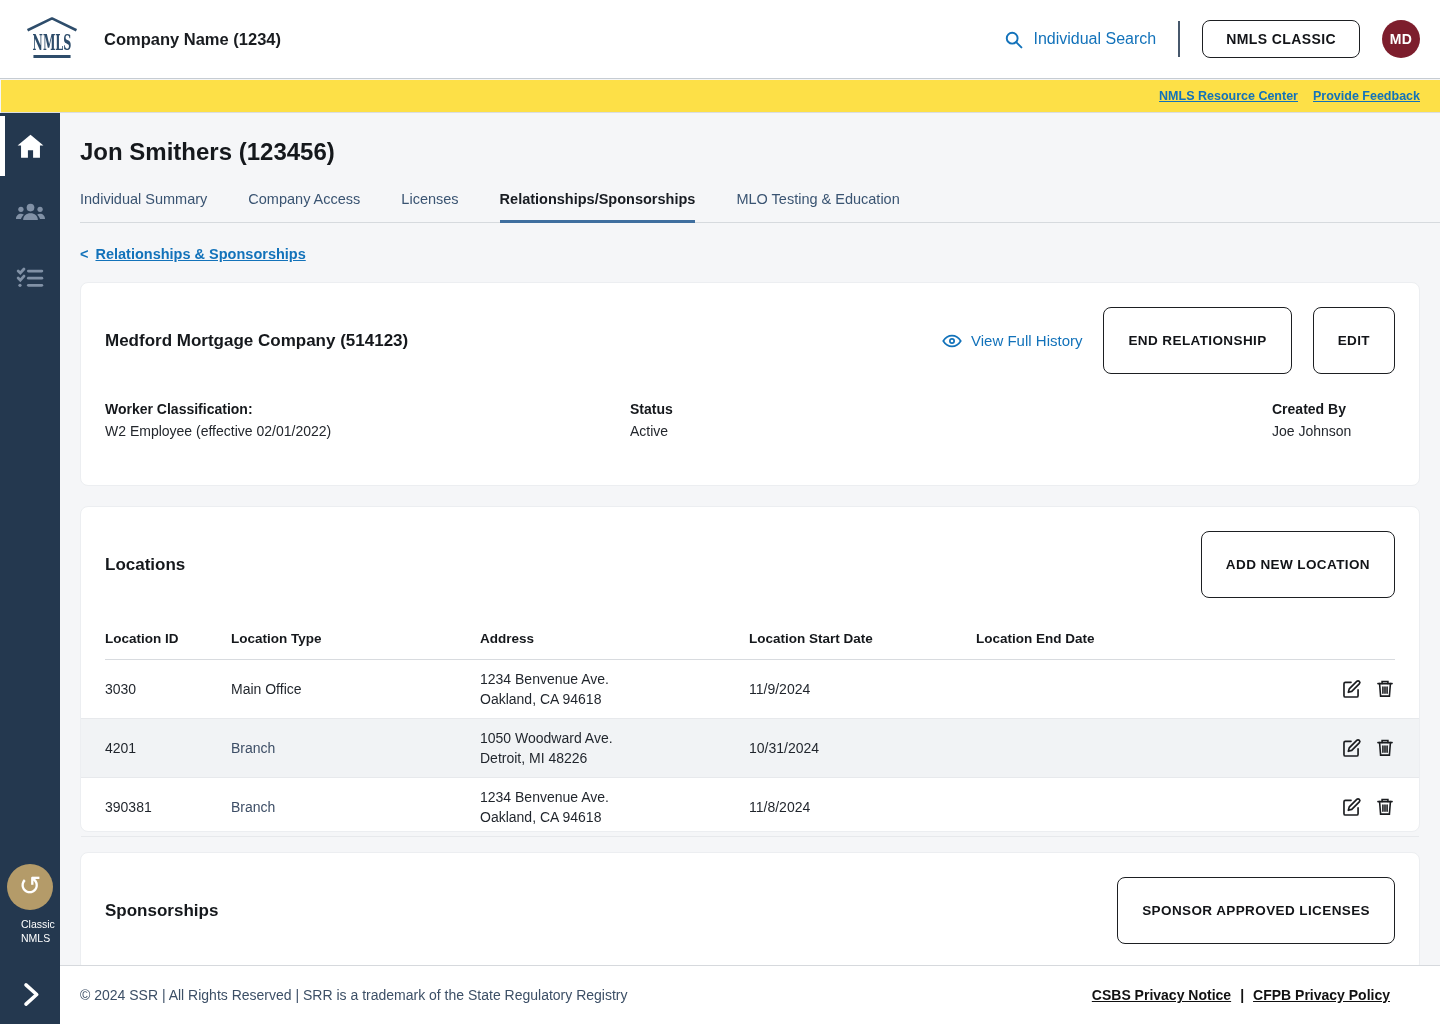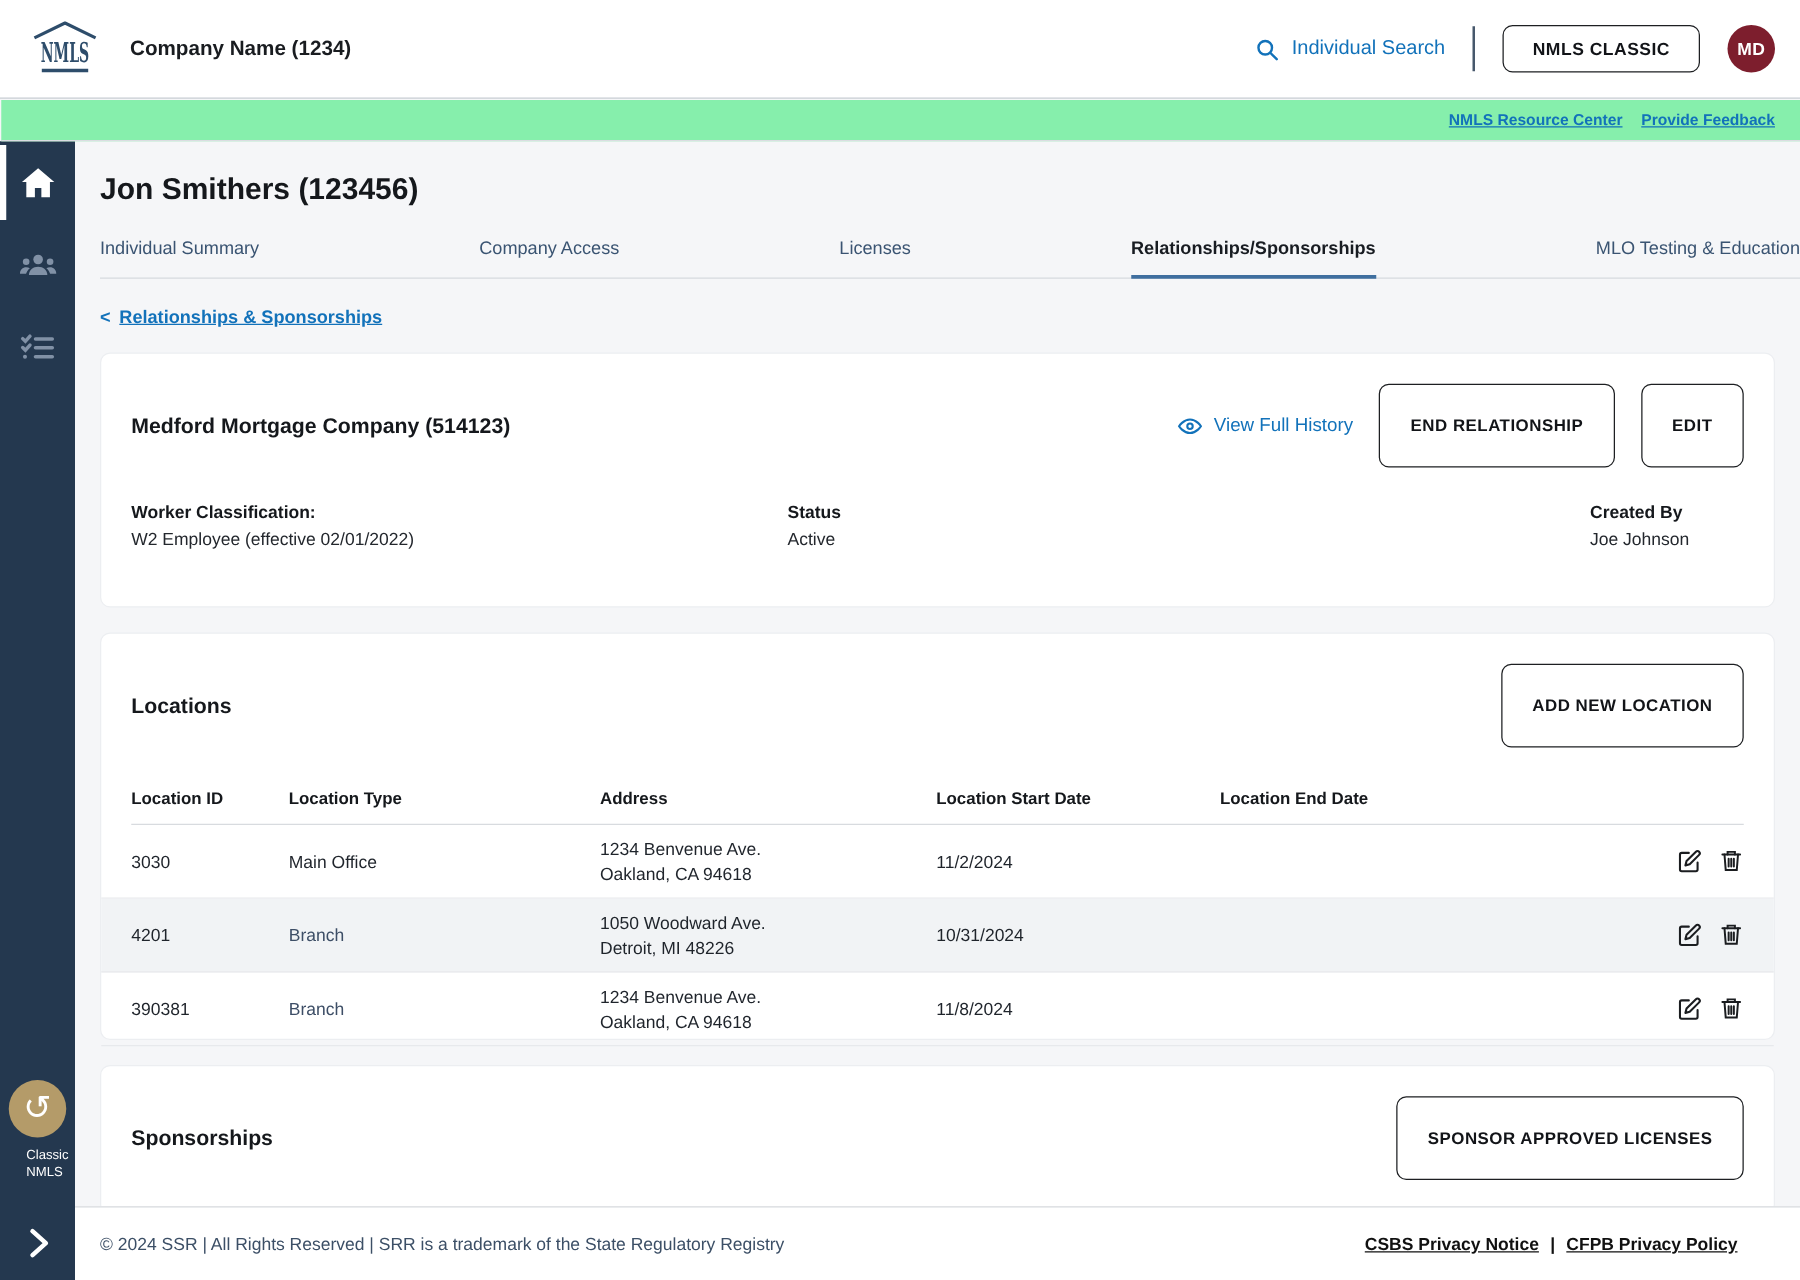--- a/index.html
+++ b/index.html
@@ -27,21 +27,21 @@
   }
   .btn-header { font-size:14px; padding:10px 23px; letter-spacing:0.4px; }
   .avatar {
     width:38px; height:38px; border-radius:50%; background:#7d1e2d; color:#fff;
     font-size:14px; font-weight:bold; display:flex; align-items:center;
     justify-content:center; letter-spacing:0.3px; cursor:pointer;
   }
 
   
   .utility-bar {
-    position:absolute; top:80px; left:1px; right:0; height:33px; background:#86efac;
+    position:absolute; top:80px; left:1px; right:0; height:33px; background:#fde047;
     border-bottom:1px solid #dadde1; display:flex; align-items:center;
     justify-content:flex-end; gap:15px; padding-right:20px; z-index:35;
   }
   .utility-bar a { color:#1272ba; font-size:12.5px; font-weight:bold; text-decoration:underline; }
 
   
   .sidebar {
     position:absolute; top:113px; left:0; bottom:0; width:60px; background:#24384f;
     display:flex; flex-direction:column; z-index:30;
   }
@@ -53,21 +53,21 @@
     display:flex; align-items:center; justify-content:center; font-size:27px; cursor:pointer;
   }
   .classic-circle span { margin-top:-3px; }
   .classic-label { color:#fff; font-size:10.5px; line-height:14px; text-align:left; margin-top:7px; width:46px; font-weight:500;margin-left:28px; }
   .expand-chevron { margin-top:36px; cursor:pointer; display:flex; align-items:center; }
 
   
   .main { position:absolute; top:113px; left:60px; right:0; bottom:0; padding:0 20px; overflow:hidden; z-index:10; }
   .page-title { margin:25px 0 0; font-size:24px; font-weight:bold; color:#15181c; }
 
-  .tabs { display:flex; gap:41px; margin-top:25px; margin-right:-20px; border-bottom:1px solid #d6dade;justify-content:space-between; }
+  .tabs { display:flex; gap:41px; margin-top:25px; margin-right:-20px; border-bottom:1px solid #d6dade; }
   .tab { font-size:14.5px; color:#3a5472; padding-bottom:13px; text-decoration:none; border-bottom:3px solid transparent; margin-bottom:-1px; }
   .tab.active { color:#181c22; font-weight:bold; border-bottom-color:#3f6f9f; }
 
   .breadcrumb { margin-top:23px; font-size:14.5px; font-weight:bold; color:#1272ba; display:flex; gap:7px; align-items:center; }
   .bc-link { color:#1272ba; text-decoration:underline; }
 
   .card { background:#fff; border:1px solid #eceef1; border-radius:8px; margin-top:20px; width:1340px; padding:24px; }
   .rel-card { height:204px; }
   .loc-card { height:326px; }
   .spon-card { height:120px; }
@@ -252,21 +252,21 @@
         <div></div>
       </div>
 
       <div class="t-row">
         <div>3030</div>
         <div class="cell-type">Main Office</div>
         <div class="cell-address">
           <div>1234 Benvenue Ave.</div>
           <div>Oakland, CA 94618</div>
         </div>
-        <div>11/2/2024</div>
+        <div>11/9/2024</div>
         <div></div>
         <div class="row-actions">
           <button class="icon-btn">
             <span style="display:flex;">
               <svg viewBox="0 0 24 24" width="21" height="21" fill="none" stroke="#1b1d20" stroke-width="1.9" stroke-linecap="round" stroke-linejoin="round">
                 <path d="M19.5 12.5V19a1.6 1.6 0 0 1-1.6 1.6H5A1.6 1.6 0 0 1 3.4 19V5.4A1.6 1.6 0 0 1 5 3.8h6.5"></path>
                 <path d="M18 2.7a2 2 0 0 1 2.9 2.9l-8.6 8.6-3.9 1 1-3.9z"></path>
               </svg>
             </span>
           </button>

